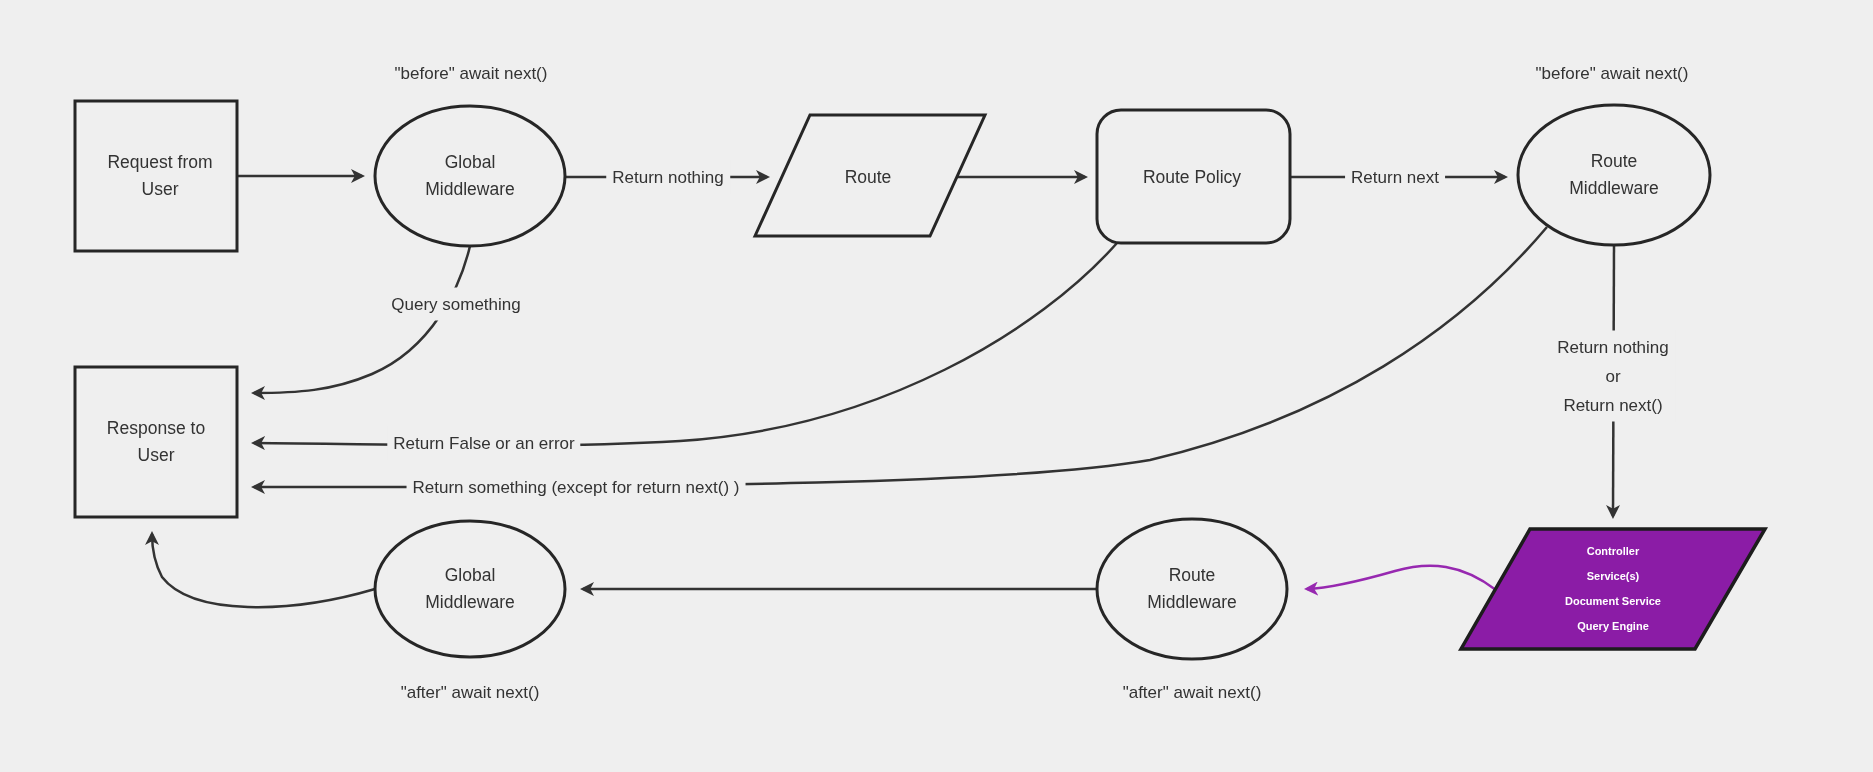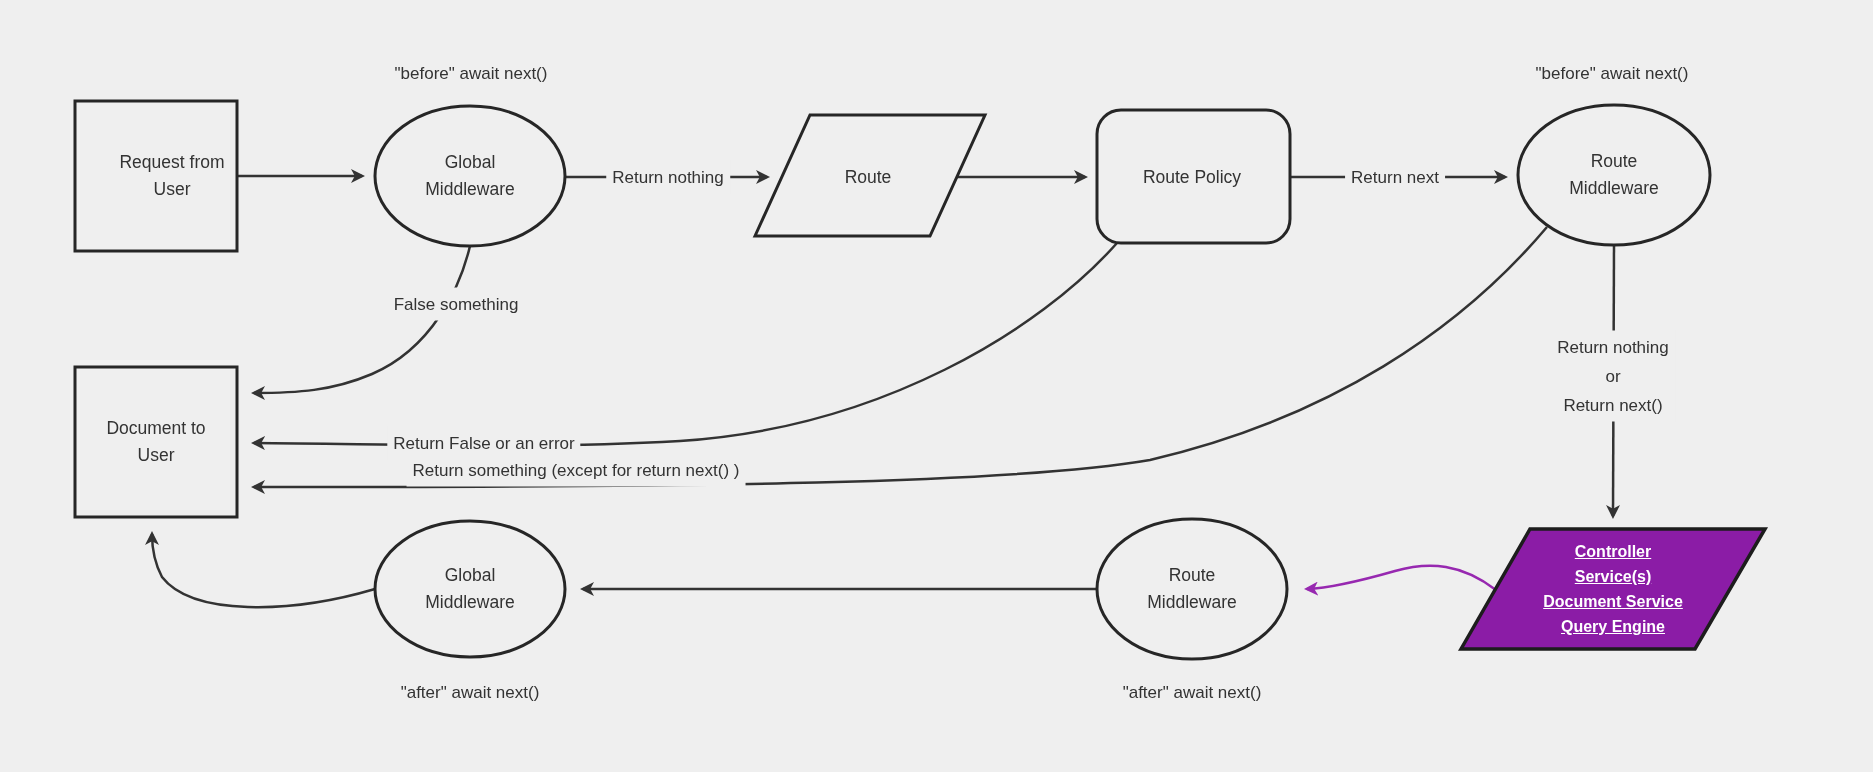--- a/index.html
+++ b/index.html
@@ -29,22 +29,22 @@
   .edge-lbl{
     position:absolute;transform:translate(-50%,-50%);
     white-space:pre-line;text-align:center;line-height:29px;
     font-size:17px;color:var(--text);
     background:var(--bg);padding:2px 6px;
   }
   .free-lbl{background:transparent;}
   .controller-lbl{
     position:absolute;transform:translate(-50%,-50%);
     white-space:pre-line;text-align:center;
-    font-size:16px;font-weight:bold;line-height:25px;
-    color:var(--white-text);background:transparent;text-decoration:underline;
+    font-size:11px;font-weight:bold;line-height:25px;
+    color:var(--white-text);background:transparent;
   }
 </style>
 </head>
 <body>
 
 <div class="canvas">
 
   <svg width="1873" height="772" viewBox="0 0 1873 772">
     <defs>
       <marker id="arrow" viewBox="0 0 14 14" refX="11" refY="7" markerWidth="14" markerHeight="14" markerUnits="userSpaceOnUse" orient="auto-start-reverse">
@@ -75,45 +75,45 @@
       <polygon points="755,236 810,115 985,115 930,236"></polygon>
       <rect x="1097" y="110" width="193" height="133" rx="24" ry="24"></rect>
       <ellipse cx="1614" cy="175" rx="96" ry="70"></ellipse>
       <rect x="75" y="367" width="162" height="150"></rect>
       <ellipse cx="470" cy="589" rx="95" ry="68"></ellipse>
       <ellipse cx="1192" cy="589" rx="95" ry="70"></ellipse>
     </g>
     <polygon style="fill:var(--purple-fill);stroke:var(--purple-stroke);" stroke-width="3.5" points="1461,649 1530,529 1765,529 1695,649"></polygon>
   </svg>
 
-  <div class="lbl" style="left:172px;top:176px;">Request from
+  <div class="lbl" style="left:160px;top:176px;">Request from
 User</div>
   <div class="lbl" style="left:470px;top:176px;">Global
 Middleware</div>
   <div class="lbl" style="left:868px;top:177px;">Route</div>
   <div class="lbl" style="left:1192px;top:177px;">Route Policy</div>
   <div class="lbl" style="left:1614px;top:175px;">Route
 Middleware</div>
-  <div class="lbl" style="left:156px;top:442px;">Document to
+  <div class="lbl" style="left:156px;top:442px;">Response to
 User</div>
   <div class="lbl" style="left:470px;top:589px;">Global
 Middleware</div>
   <div class="lbl" style="left:1192px;top:589px;">Route
 Middleware</div>
   <div class="controller-lbl" style="left:1613px;top:589px;">Controller
 Service(s)
 Document Service
 Query Engine</div>
 
   <div class="edge-lbl free-lbl" style="left:471px;top:73px;">"before" await next()</div>
   <div class="edge-lbl free-lbl" style="left:1612px;top:73px;">"before" await next()</div>
   <div class="edge-lbl" style="left:668px;top:177px;">Return nothing</div>
   <div class="edge-lbl" style="left:1395px;top:177px;">Return next</div>
-  <div class="edge-lbl" style="left:456px;top:304px;">False something</div>
+  <div class="edge-lbl" style="left:456px;top:304px;">Query something</div>
   <div class="edge-lbl" style="left:484px;top:443px;">Return False or an error</div>
-  <div class="edge-lbl" style="left:576px;top:470px;">Return something (except for return next() )</div>
+  <div class="edge-lbl" style="left:576px;top:487px;">Return something (except for return next() )</div>
   <div class="edge-lbl" style="left:1613px;top:376px;">Return nothing
 or
 Return next()</div>
   <div class="edge-lbl free-lbl" style="left:470px;top:692px;">"after" await next()</div>
   <div class="edge-lbl free-lbl" style="left:1192px;top:692px;">"after" await next()</div>
 
 </div>
 
 </body></html>

